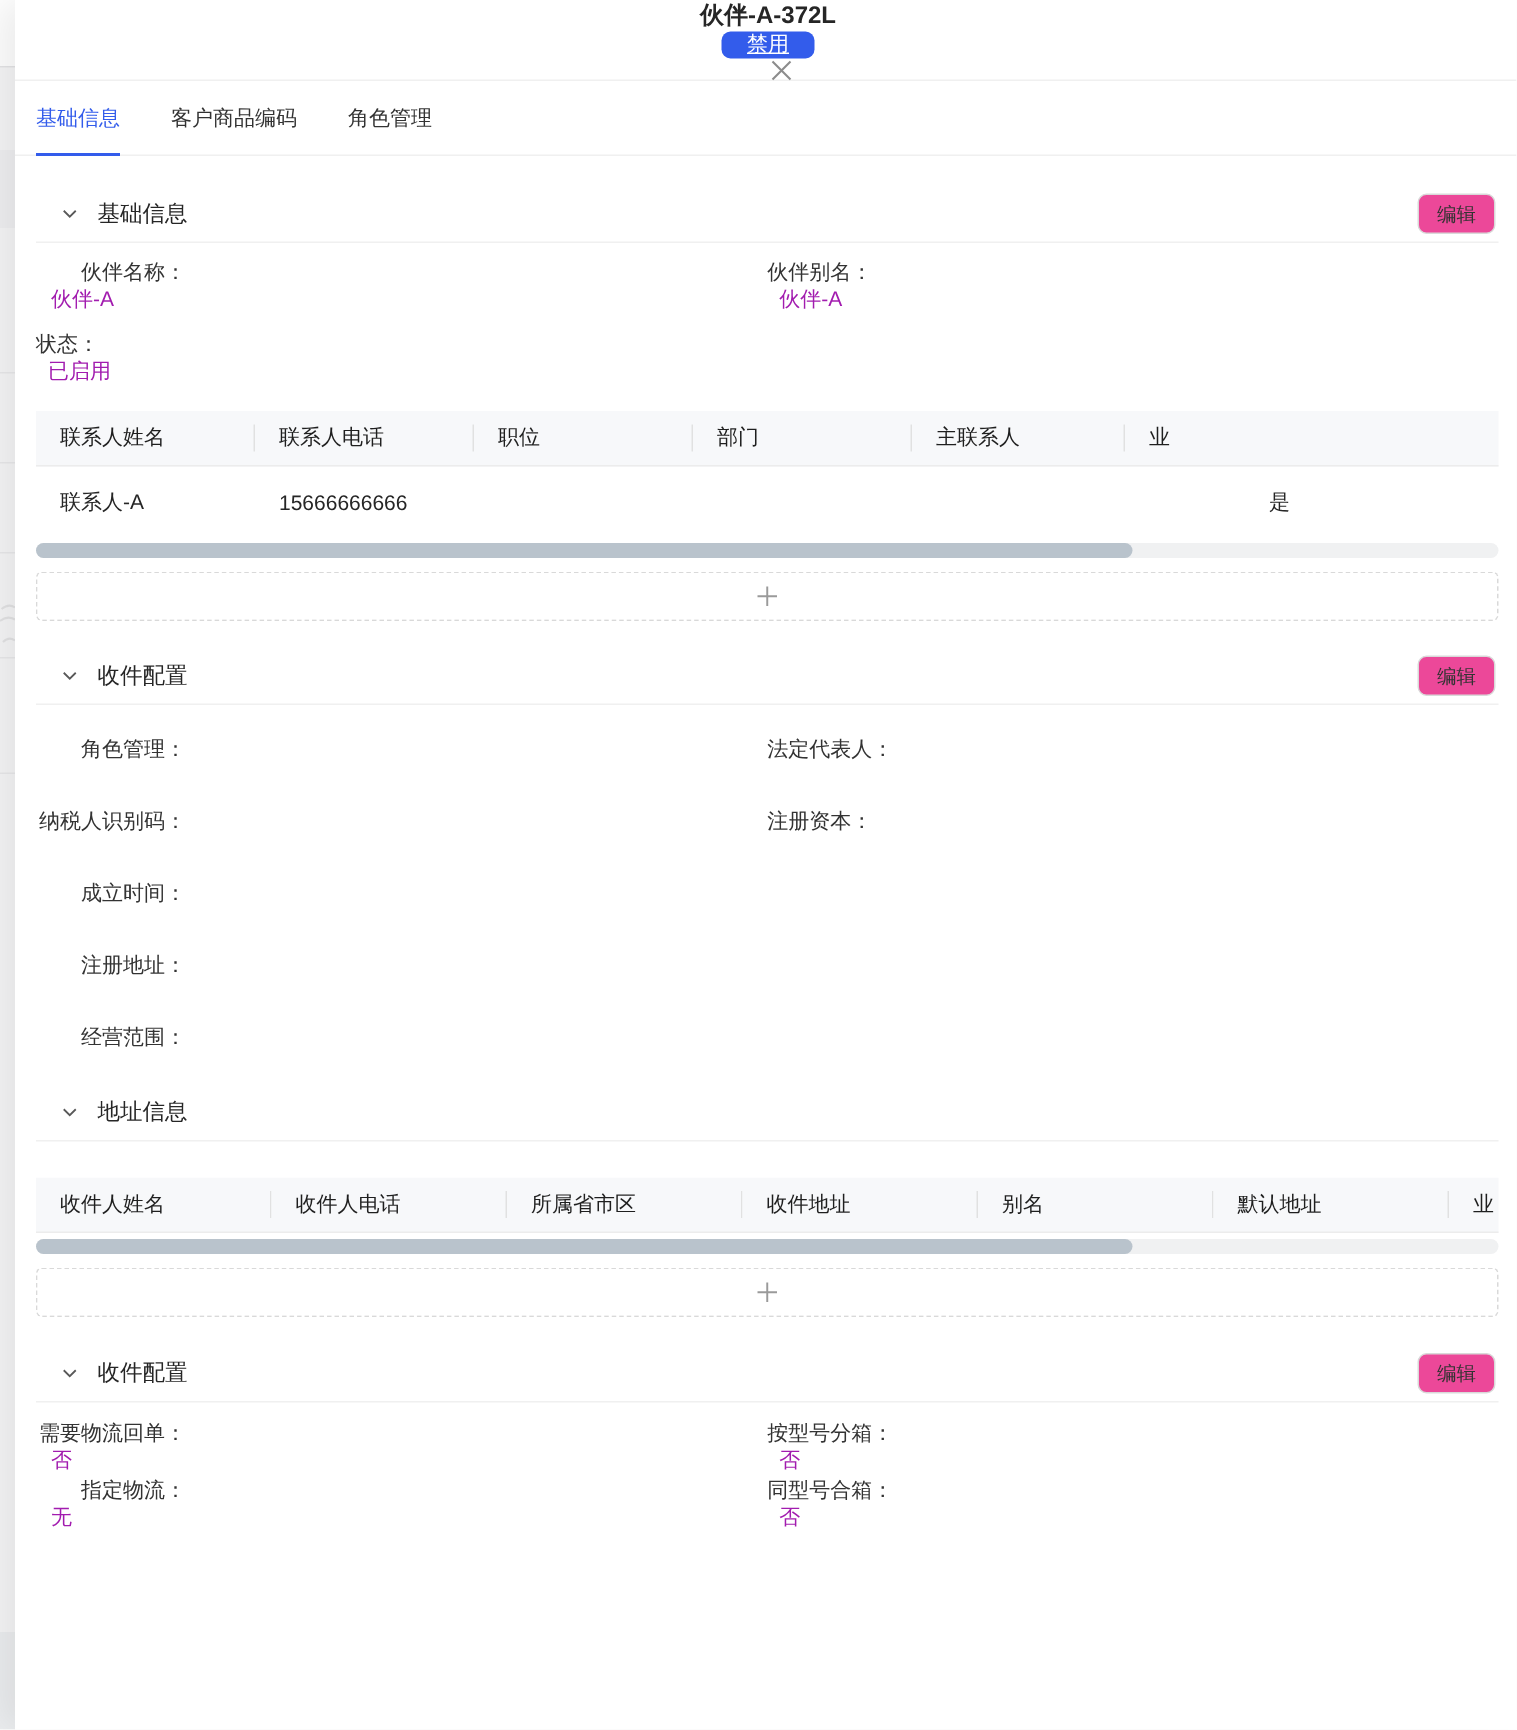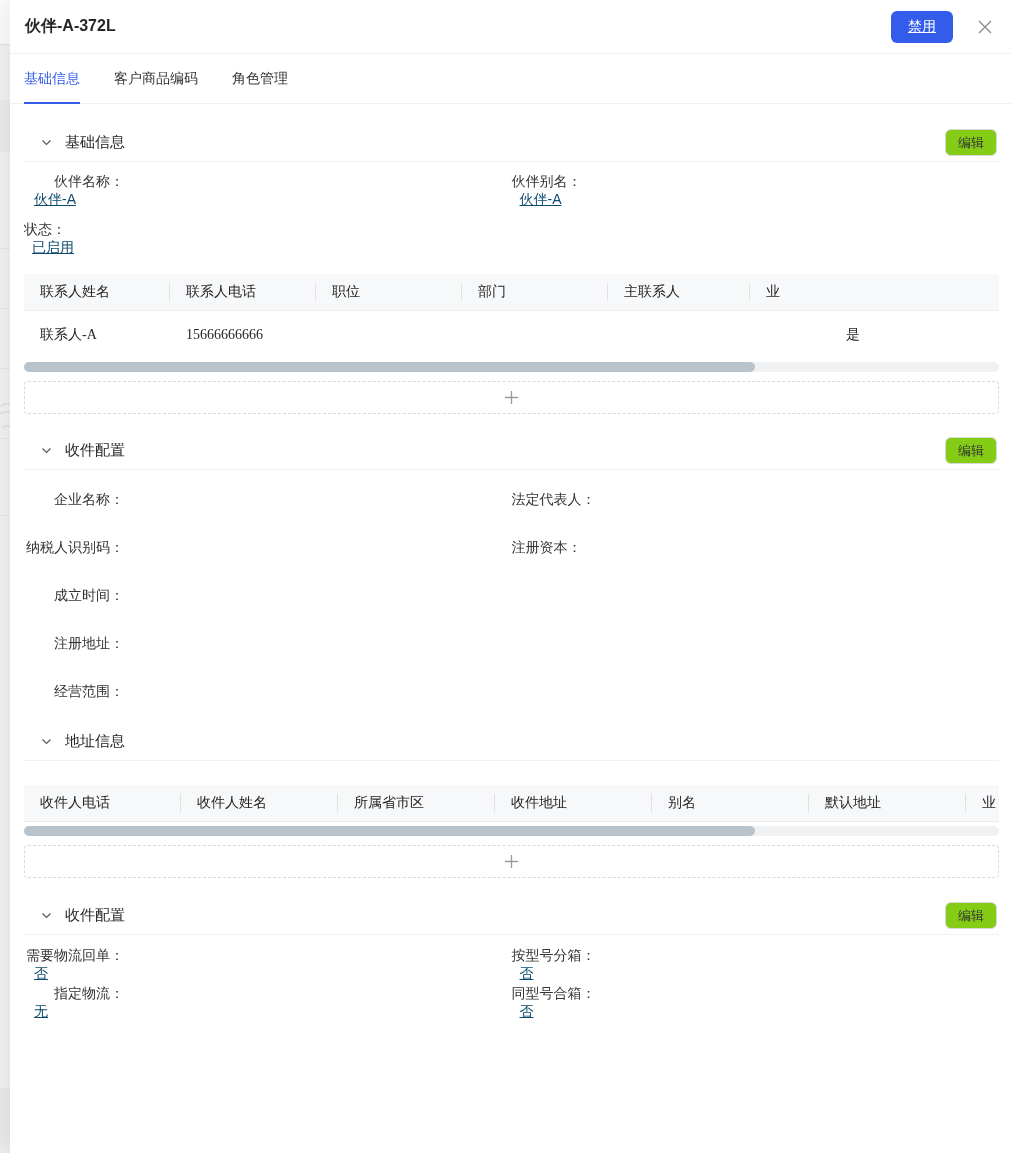--- a/index.html
+++ b/index.html
@@ -15,21 +15,21 @@
   .bg-strip .w { position:absolute; left:0; width:100%; }
   .seg-white { top:0; height:45px; background:#fff; border-bottom:1px solid #e4e4e6; }
   .seg-dark  { top:100px; height:52px; background:#f0f0f2; }
   .seg-foot  { top:1088px; bottom:0; background:#eceef0; }
   .hline { height:1px; background:#e9e9eb; }
   .wm { position:absolute; left:0; top:398px; opacity:.6; }
   
   .drawer { position:absolute; left:10px; top:0; right:0; bottom:0; background:#fff;
             box-shadow:-10px 0 24px rgba(0,0,0,.08); }
   .hdr { height:54px; display:flex; align-items:center; padding:0 12px 0 15px;
-         border-bottom:1px solid #f0f0f0; }
+         border-bottom:1px solid #f0f0f0;flex-direction:column; }
   .hdr-title { font-size:16px; font-weight:600; color:#262626; }
   .hdr-sp { flex:1; }
   .btn-primary { background:var(--accent); color:#fff; border:none; border-radius:6px;
                  height:32px; padding:0 17px; font-size:14px; cursor:pointer;
                  font-family:inherit;text-decoration:underline; }
   .close { width:28px; height:28px; margin-left:18px; display:flex; align-items:center;
            justify-content:center; cursor:pointer; }
   
   .tabbar { display:flex; gap:34px; height:50px; padding:0 12px 0 14px;
             border-bottom:1px solid #f0f0f0; }
@@ -37,35 +37,35 @@
          color:#333; cursor:pointer; }
   .tab.active { color:var(--accent); font-weight:500; }
   .tab.active::after { content:""; position:absolute; left:0; right:0; bottom:-1px;
                        height:2px; background:var(--accent); }
   
   .content { padding:0 12px 0 14px; }
   .sec-hdr { display:flex; align-items:center; height:38px; border-bottom:1px solid #f0f0f0; }
   .chev { margin-left:16px; display:flex; cursor:pointer; }
   .sec-title { margin-left:12px; font-size:15px; font-weight:500; color:#262626; }
   .btn-edit { margin-left:auto; margin-right:2px; height:27px; padding:0 12px;
-              border:1px solid #d9d9d9; border-radius:6px; background:#84cc16;
+              border:1px solid #d9d9d9; border-radius:6px; background:#ec4899;
               font-size:13px; color:#333; cursor:pointer; font-family:inherit;text-align:center; }
   .mt20{margin-top:20px;} .mt30{margin-top:30px;} .mt18{margin-top:18px;} .mt19{margin-top:19px;}
   .fields { }
   .f-row { display:flex; height:22px; margin-bottom:26px; align-items:center; }
   .fields.tight .f-row { margin-bottom:16px; }
   .f-row:last-child { margin-bottom:0; }
   .fields.pt18 { padding-top:18px; } .fields.pt19 { padding-top:19px; }
   .f-cell { width:50%; display:flex; align-items:flex-start;flex-direction:column; }
   .f-label { width:100px; text-align:right; color:#333; flex-shrink:0; }
-  .f-value { margin-left:10px; color:#0c4a6e;text-decoration:underline; }
+  .f-value { margin-left:10px; color:#a21caf; }
   .f-cell.right .f-label { width:auto; text-align:left; }
   .f-cell.right .f-value { margin-left:8px; }
   
-  .table-clip { overflow:hidden; margin-top:24px;font-family:Liberation Serif, serif; }
+  .table-clip { overflow:hidden; margin-top:24px; }
   .t-hrow { display:flex; height:37px; background:var(--thbg); align-items:center;
             border-bottom:1px solid #ececec; min-width:1110px; }
   .t-drow { display:flex; height:47px; align-items:center; min-width:1110px; }
   .t-cell { padding-left:16px; flex-shrink:0; position:relative; height:100%;
             display:flex; align-items:center; overflow:hidden; white-space:nowrap; }
   .t-hrow .t-cell { font-weight:500; color:#1f1f1f; }
   .t-hrow .t-cell::after { content:""; position:absolute; right:0; top:50%;
             transform:translateY(-50%); width:1px; height:18px; background:#e1e1e1; }
   .t-hrow .t-cell:last-child::after { display:none; }
   .ct1{width:146px;} .ct2{width:146px;} .ct3{width:222px;} .ct4{width:146px;}
@@ -180,21 +180,21 @@
         <svg width="13" height="13" viewBox="0 0 13 13">
             <path d="M2.5 4.5 L6.5 8.5 L10.5 4.5" stroke="#595959" stroke-width="1.2" fill="none"></path>
           </svg>
       </span>
       <span class="sec-title">收件配置</span>
       <button class="btn-edit">编辑</button>
     </div>
     <div class="fields pt19">
       <div class="f-row">
         <div class="f-cell">
-          <span class="f-label">企业名称：</span>
+          <span class="f-label">角色管理：</span>
           <span class="f-value"></span>
         </div>
         <div class="f-cell right">
           <span class="f-label">法定代表人：</span>
           <span class="f-value"></span>
         </div>
       </div>
       <div class="f-row">
         <div class="f-cell">
           <span class="f-label">纳税人识别码：</span>
@@ -228,22 +228,22 @@
     <div class="sec-hdr mt20">
       <span class="chev">
         <svg width="13" height="13" viewBox="0 0 13 13">
             <path d="M2.5 4.5 L6.5 8.5 L10.5 4.5" stroke="#595959" stroke-width="1.2" fill="none"></path>
           </svg>
       </span>
       <span class="sec-title">地址信息</span>
     </div>
     <div class="table-clip">
       <div class="t-hrow">
+        <div class="t-cell at1">收件人姓名</div>
         <div class="t-cell at2">收件人电话</div>
-        <div class="t-cell at1">收件人姓名</div>
         <div class="t-cell at3">所属省市区</div>
         <div class="t-cell at4">收件地址</div>
         <div class="t-cell at5">别名</div>
         <div class="t-cell at6">默认地址</div>
         <div class="t-cell at7">业</div>
       </div>
     </div>
     <div class="hscroll">
       <div class="thumb"></div>
     </div>

